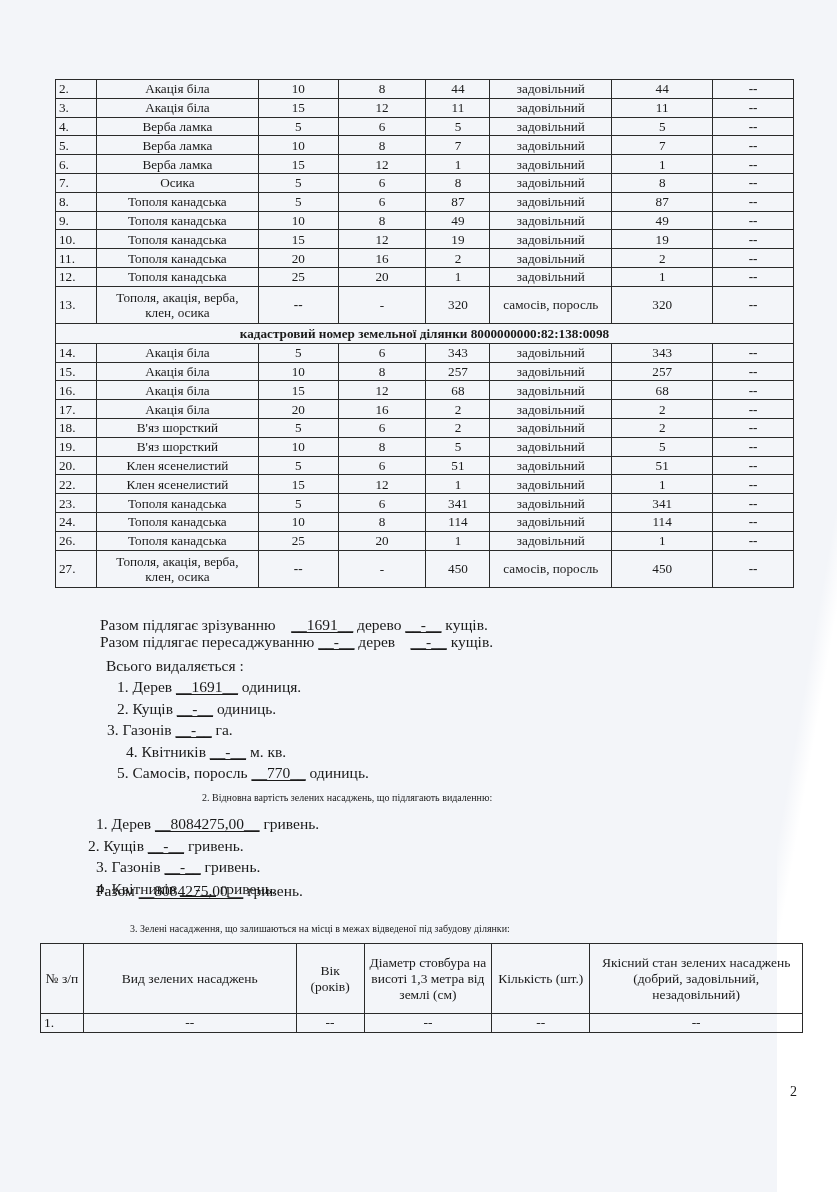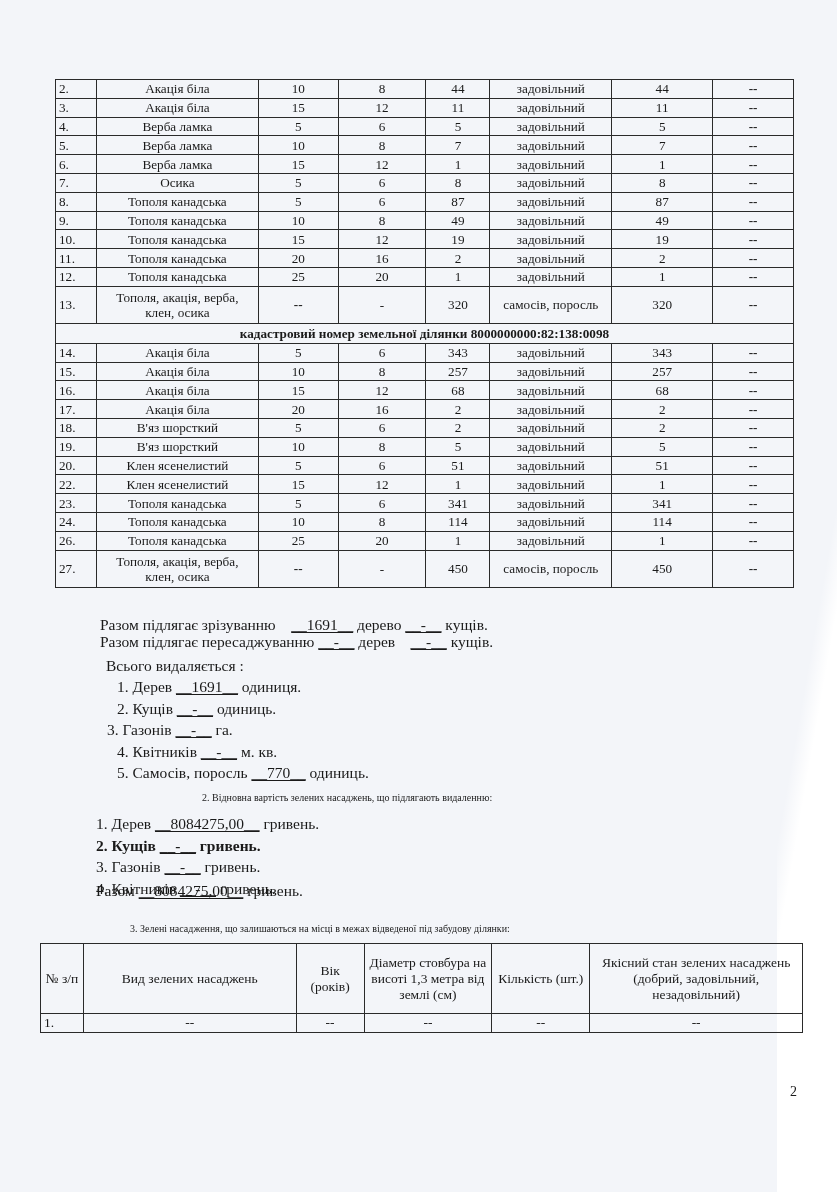--- a/index.html
+++ b/index.html
@@ -303,28 +303,28 @@
 </table>
 
 <div class="block" style="left:100px; top:595px;margin-top:36px;"><span>Разом підлягає пересаджуванню </span><span class="u">__-__</span><span> дерев    </span><span class="u">__-__</span><span> кущів.</span></div>
 <div class="block" style="left:100px; top:614px;"><span>Разом підлягає зрізуванню    </span><span class="u">__1691__</span><span> дерево </span><span class="u">__-__</span><span> кущів.</span></div>
 
 <div class="block" style="left:106px; top:655px;">Всього видаляється :</div>
 <div id="total-removed-list">
     <div class="block" style="left: 117px; top: 676px;"><span>1. Дерев </span><span class="u">__1691__</span><span> одиниця.</span></div>
     <div class="block" style="left: 117px; top: 697.5px;"><span>2. Кущів </span><span class="u">__-__</span><span> одиниць.</span></div>
     <div class="block" style="left: 107px; top: 719px; text-align: right;"><span>3. Газонів </span><span class="u">__-__</span><span> га.</span></div>
-    <div class="block" style="left: 117px; top: 740.5px;"><span>4. Квітників </span><span class="u">__-__</span><span> м. кв.</span></div>
+    <div class="block" style="left: 126px; top: 740.5px;"><span>4. Квітників </span><span class="u">__-__</span><span> м. кв.</span></div>
     <div class="block" style="left: 117px; top: 762px;"><span>5. Самосів, поросль </span><span class="u">__770__</span><span> одиниць.</span></div>
   </div>
 
 <div class="title" style="left:202px; top:792px;">2. Відновна вартість зелених насаджень, що підлягають видаленню:</div>
 <div id="restoration-list">
     <div class="block" style="left: 96px; top: 813px;"><span>1. Дерев </span><span class="u">__8084275,00__</span><span> гривень.</span></div>
-    <div class="block" style="left: 96px; top: 834.5px; font-weight: bold;"><span>2. Кущів </span><span class="u">__-__</span><span> гривень.</span></div>
+    <div class="block" style="left: 88px; top: 834.5px;"><span>2. Кущів </span><span class="u">__-__</span><span> гривень.</span></div>
     <div class="block" style="left: 96px; top: 856px;"><span>3. Газонів </span><span class="u">__-__</span><span> гривень.</span></div>
     <div class="block" style="left: 96px; top: 877.5px;"><span>4. Квітників </span><span class="u">__-__</span><span> гривень.</span></div>
   </div>
 <div class="block" style="left:96px; top:880px;font-family:Liberation Serif, serif;"><span>Разом </span><span class="u">__8084275,00__</span><span> гривень.</span></div>
 
 <div class="title" style="left:130px; top:923px;">3. Зелені насадження, що залишаються на місці в межах відведеної під забудову ділянки:</div>
 
 <table class="bottom-table">
   <colgroup>
     <col style="width:43px">

